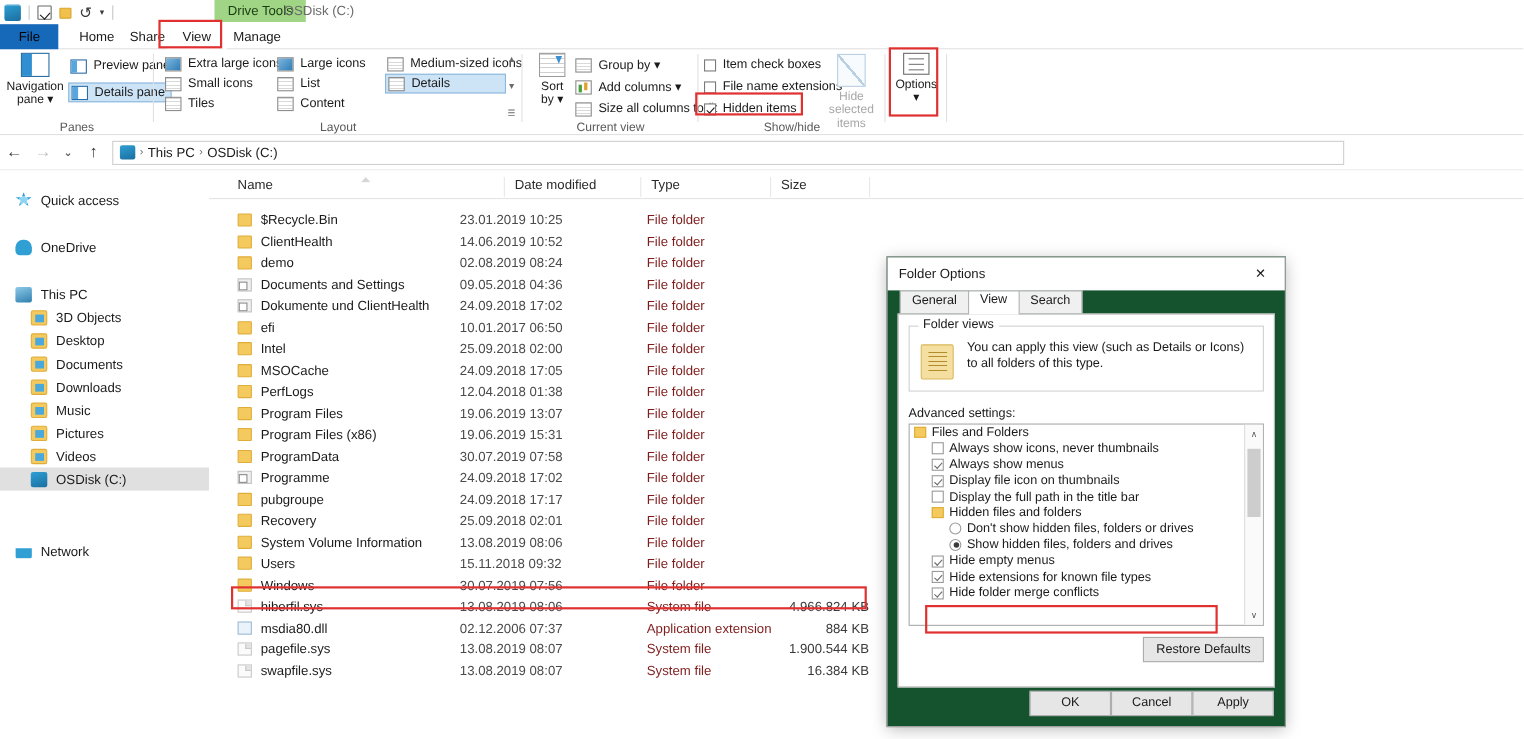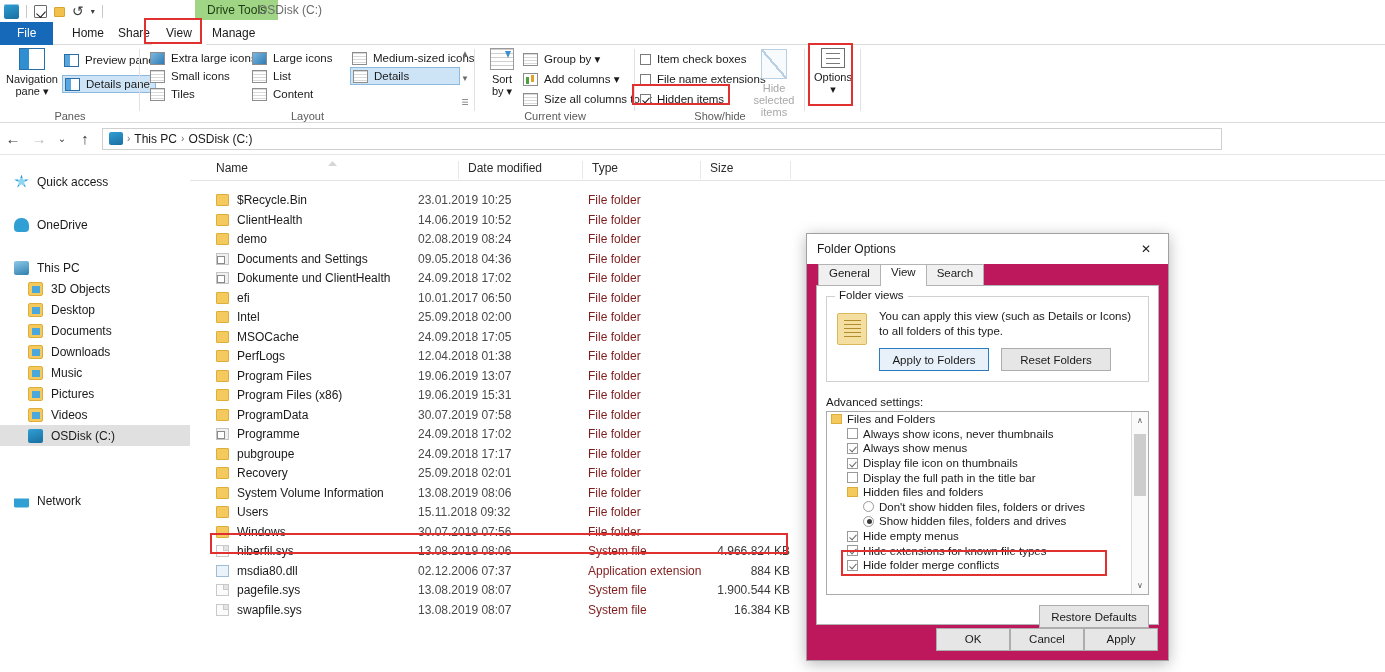--- a/index.html
+++ b/index.html
@@ -54,21 +54,21 @@
   
   .tabstrip {
     position: absolute; left: 0; top: 22px; width: 1385px; height: 23px;
     background: #ffffff; border-bottom: 1px solid #dadada;
   }
   .tab {
     position: absolute; top: 0; height: 23px; line-height: 23px;
     padding: 0 14px; font-size: 12px; color: #1a1a1a; cursor: default;
   }
   .tab-file {
-    left: 0; background: #1668b8; color: #ffffff; padding: 0 17px;
+    left: 0; background: #1668b8; color: #000000; padding: 0 17px;
   }
   .tab-active { background: #ffffff; }
 
   
   .ribbon {
     position: absolute; left: 0; top: 45px; width: 1385px; height: 78px;
     background: #ffffff; border-bottom: 1px solid #dadada;
   }
   .rgroup { position: absolute; top: 0; height: 78px; }
   .rgroup-label {
@@ -207,21 +207,21 @@
   .f-folder { background: #f4c95d; border: 1px solid #dfae3a; border-radius: 1px; }
   .f-link { background: #f0f0f0; border: 1px solid #c4c4c4; position: relative; }
   .f-link::after{content:"";position:absolute;left:0;bottom:0;width:6px;height:6px;background:#fff;border:1px solid #8a8a8a;}
   .f-file { background: #fbfbfb; border: 1px solid #c9c9c9; position: relative; }
   .f-file::after{content:"";position:absolute;right:0;top:0;width:4px;height:4px;background:#e3e3e3;border-left:1px solid #c9c9c9;border-bottom:1px solid #c9c9c9;}
   .f-dll { background: #eaf2fa; border: 1px solid #9fbcd6; }
 
   
   .dialog {
     position: absolute; left: 806px; top: 233px; width: 363px; height: 428px;
-    background: #be185d; border: 1px solid #a0a0a0;
+    background: #14532d; border: 1px solid #a0a0a0;
     box-shadow: 0 3px 14px rgba(0,0,0,.28);
     font-size: 11.5px;
   }
   .dlg-title {
     height: 30px; display: flex; align-items: center; justify-content: space-between;
     padding: 0 0 0 10px; background: #ffffff;
   }
   .dlg-title span { font-size: 12px; color: #1a1a1a; }
   .dlg-close {
     width: 44px; height: 29px; display:flex; align-items:center; justify-content:center;
@@ -743,24 +743,20 @@
         <div class="dtab">Search</div>
       </div>
       <div class="tab-panel">
 
         <div class="gbox">
           <div class="gbox-legend">Folder views</div>
           <div class="fv-inner">
             <div class="fv-icon"></div>
             <div style="flex:1">
               <div class="fv-text">You can apply this view (such as Details or Icons) to all folders of this type.</div>
-              <div class="fv-btns">
-                <div class="btn primary">Apply to Folders</div>
-                <div class="btn">Reset Folders</div>
-              </div>
             </div>
           </div>
         </div>
 
         <div class="adv-label">Advanced settings:</div>
         <div class="adv-list">
           <div class="adv-scroll" id="advrows">
               <div class="adv-item lvl0">
                 <span class="ad-folder"></span>
                 <span>Files and Folders</span>

